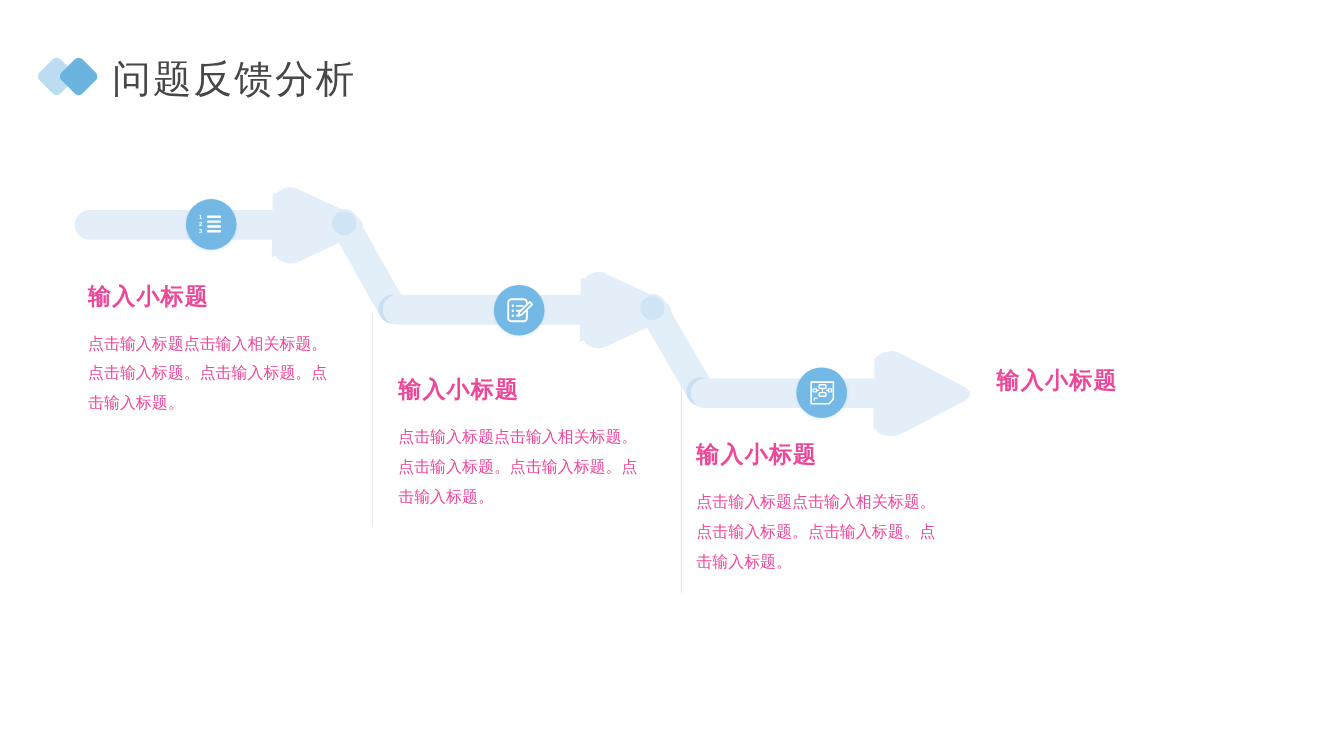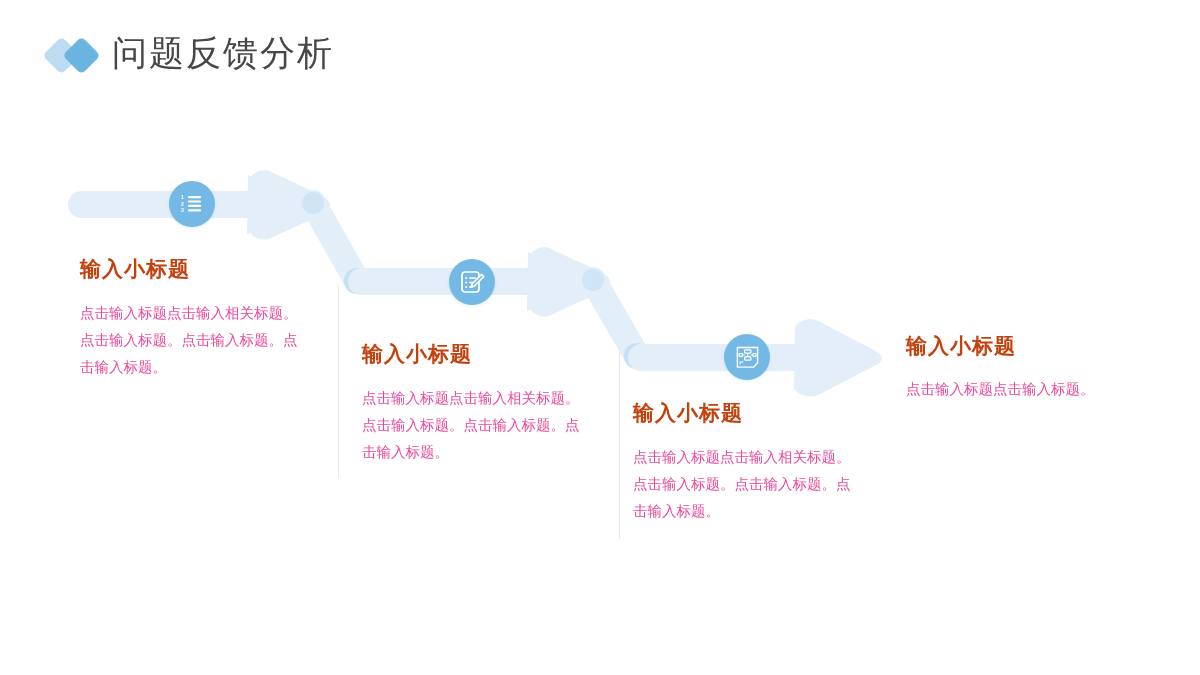--- a/index.html
+++ b/index.html
@@ -11,25 +11,25 @@
     height: 675px;
     background: #ffffff;
     font-family: "Liberation Serif", serif;
     overflow: hidden;
     position: relative;
   }
 
   
   .title-row {
     position: absolute;
-    left: 46px;
+    left: 36px;
     top: 36px;
     height: 54px;
     display: flex;
-    align-items: flex-start;
+    align-items: flex-end;
   }
   .diamond-pair {
     position: relative;
     width: 66px;
     height: 40px;
     flex: 0 0 auto;
   }
   .diamond {
     position: absolute;
     width: 27px;
@@ -67,21 +67,21 @@
   .step-rule {
     position: absolute;
     left: 0;
     top: 0;
     width: 1px;
     background: #e9e9ee;
   }
   .step-title {
     font-size: 21px;
     font-weight: bold;
-    color: #c2410c;
+    color: #ec4899;
     letter-spacing: 1px;
     white-space: nowrap;
     font-family: Liberation Sans, sans-serif;
   }
   .step-body {
     margin-top: 17px;
     font-size: 14.5px;
     line-height: 27px;
     color: #ec4899;
     font-family: "Liberation Serif", serif;
@@ -220,14 +220,13 @@
 </div>
 
 <div class="step" id="step3">
   <div class="step-rule"></div>
   <div class="step-title">输入小标题</div>
   <div class="step-body">点击输入标题点击输入相关标题。点击输入标题。点击输入标题。点击输入标题。</div>
 </div>
 
 <div class="step" id="step4">
   <div class="step-title">输入小标题</div>
-  <div class="step-body">点击输入标题点击输入标题。</div>
 </div>
 
 </body></html>

